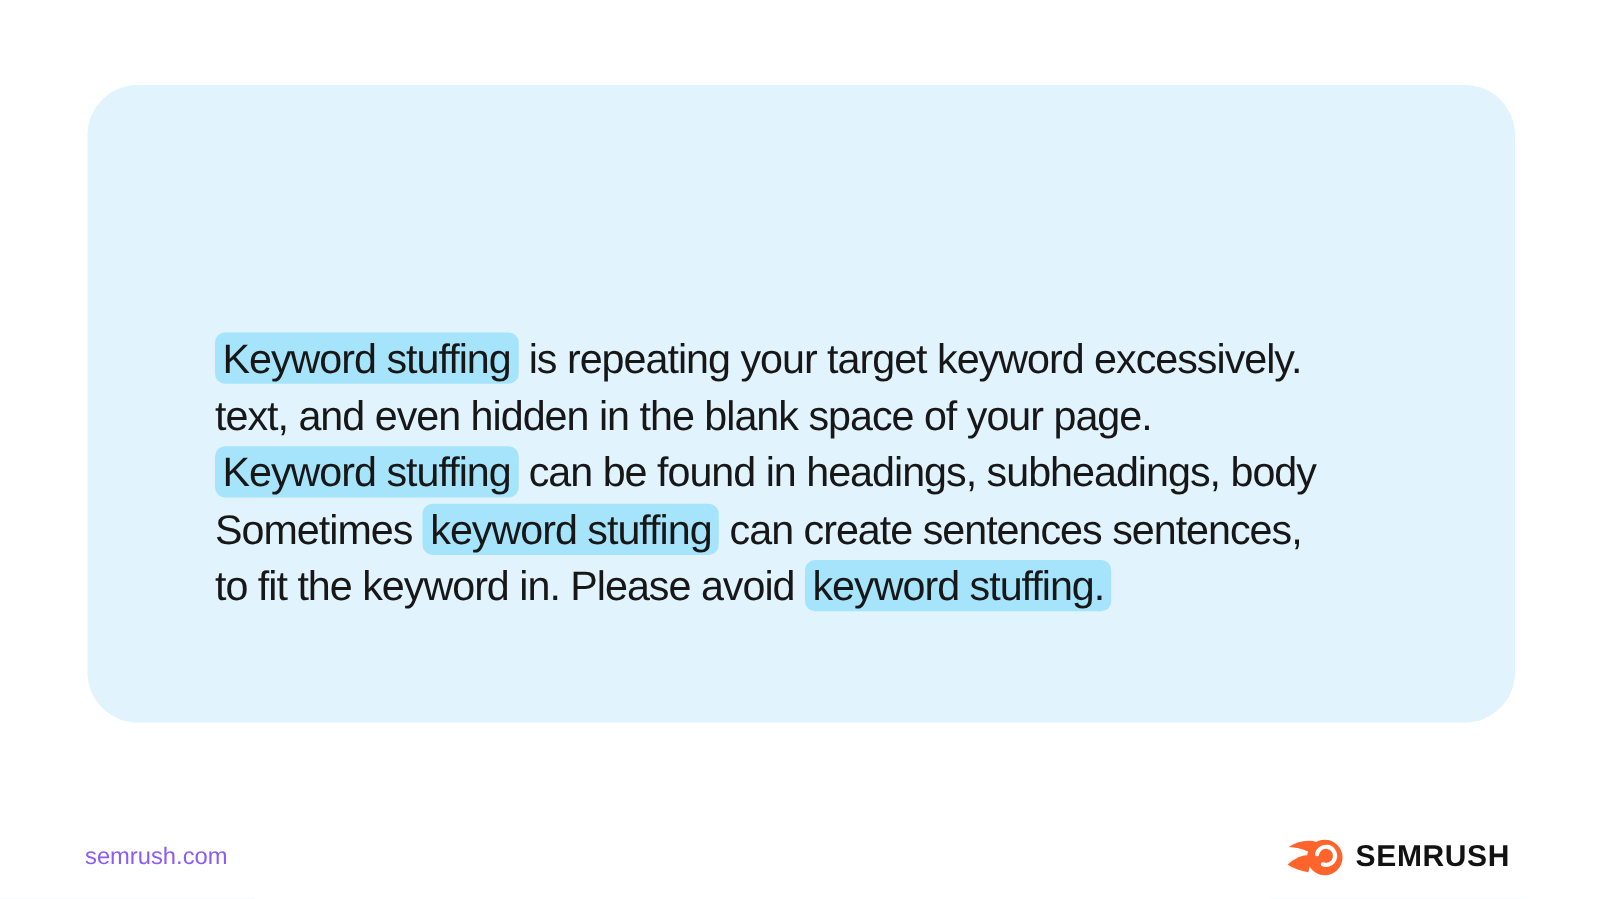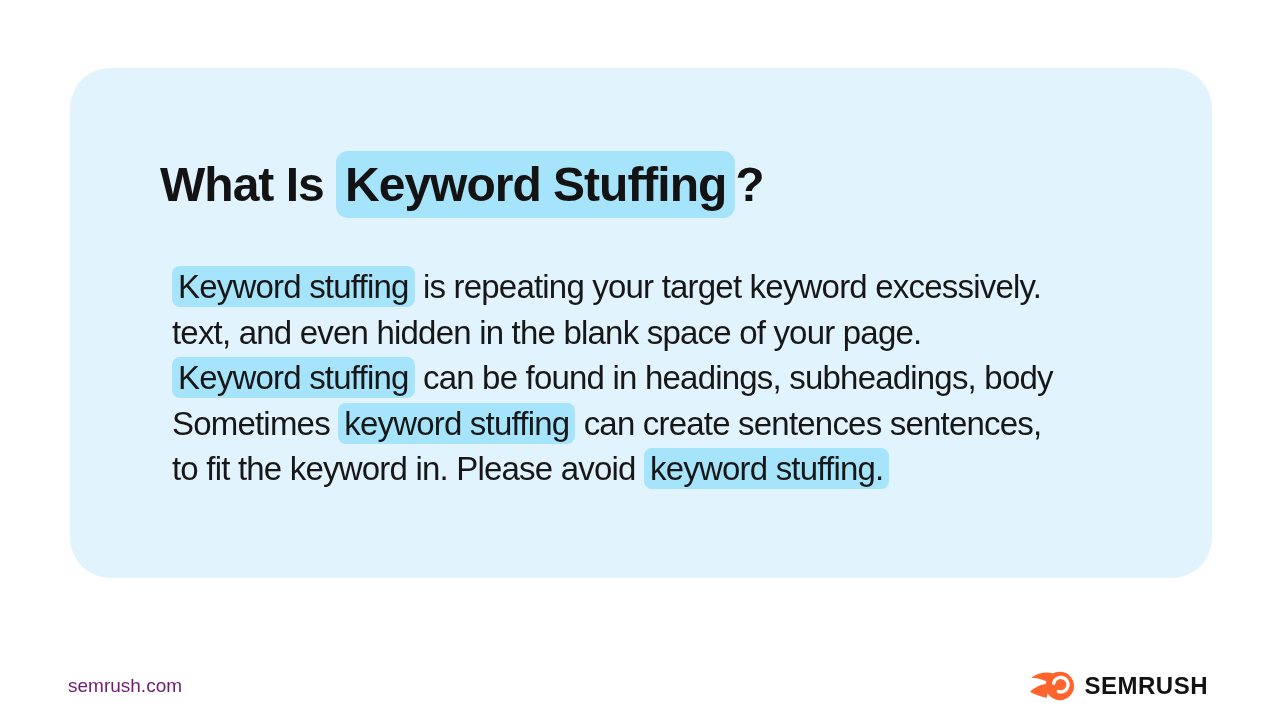--- a/index.html
+++ b/index.html
@@ -54,21 +54,21 @@
   .body-text .hl{
     background:var(--hl);
     padding:2px 6px;
     border-radius:8px;
   }
   .footer-url{
     position:absolute;
     left:68px; top:674px;
     font-size:19px;
     line-height:24px;
-    color:#701a75;
+    color:#8b5cf6;
   }
   .logo{
     position:absolute;
     right:72px; top:670px;
     display:flex;
     align-items:flex-start;
     gap:9px;
   }
   .logo-text{
     font-size:24px;
@@ -77,21 +77,20 @@
     color:#121212;
     line-height:32px;
   }
   .logo-icon{display:block;}
 </style>
 </head>
 <body>
 
 <div class="card">
 
-  <h1 class="heading"><span>What Is </span><span class="hl-title">Keyword Stuffing</span><span>?</span></h1>
 
   <div class="body-text">
     <div class="body-line"><span class="hl">Keyword stuffing</span><span> is repeating your target keyword excessively.</span></div>
     <div class="body-line"><span>text, and even hidden in the blank space of your page.</span></div>
     <div class="body-line"><span class="hl">Keyword stuffing</span><span> can be found in headings, subheadings, body</span></div>
     <div class="body-line"><span>Sometimes </span><span class="hl">keyword stuffing</span><span> can create sentences sentences,</span></div>
     <div class="body-line"><span>to fit the keyword in. Please avoid </span><span class="hl">keyword stuffing.</span></div>
   </div>
 
 </div>

